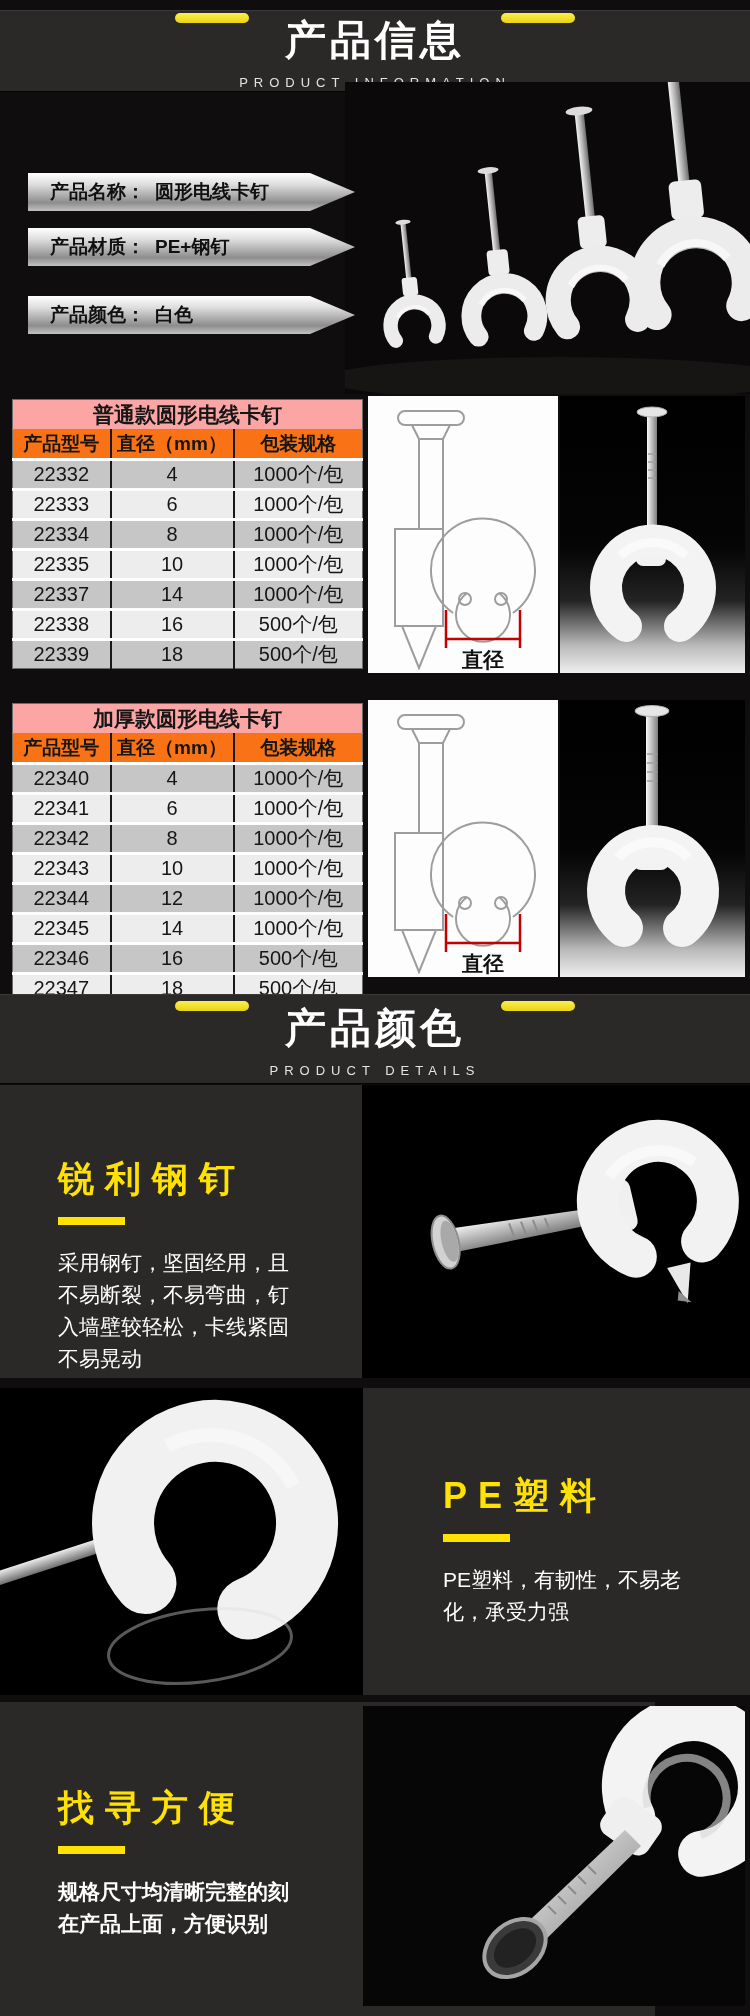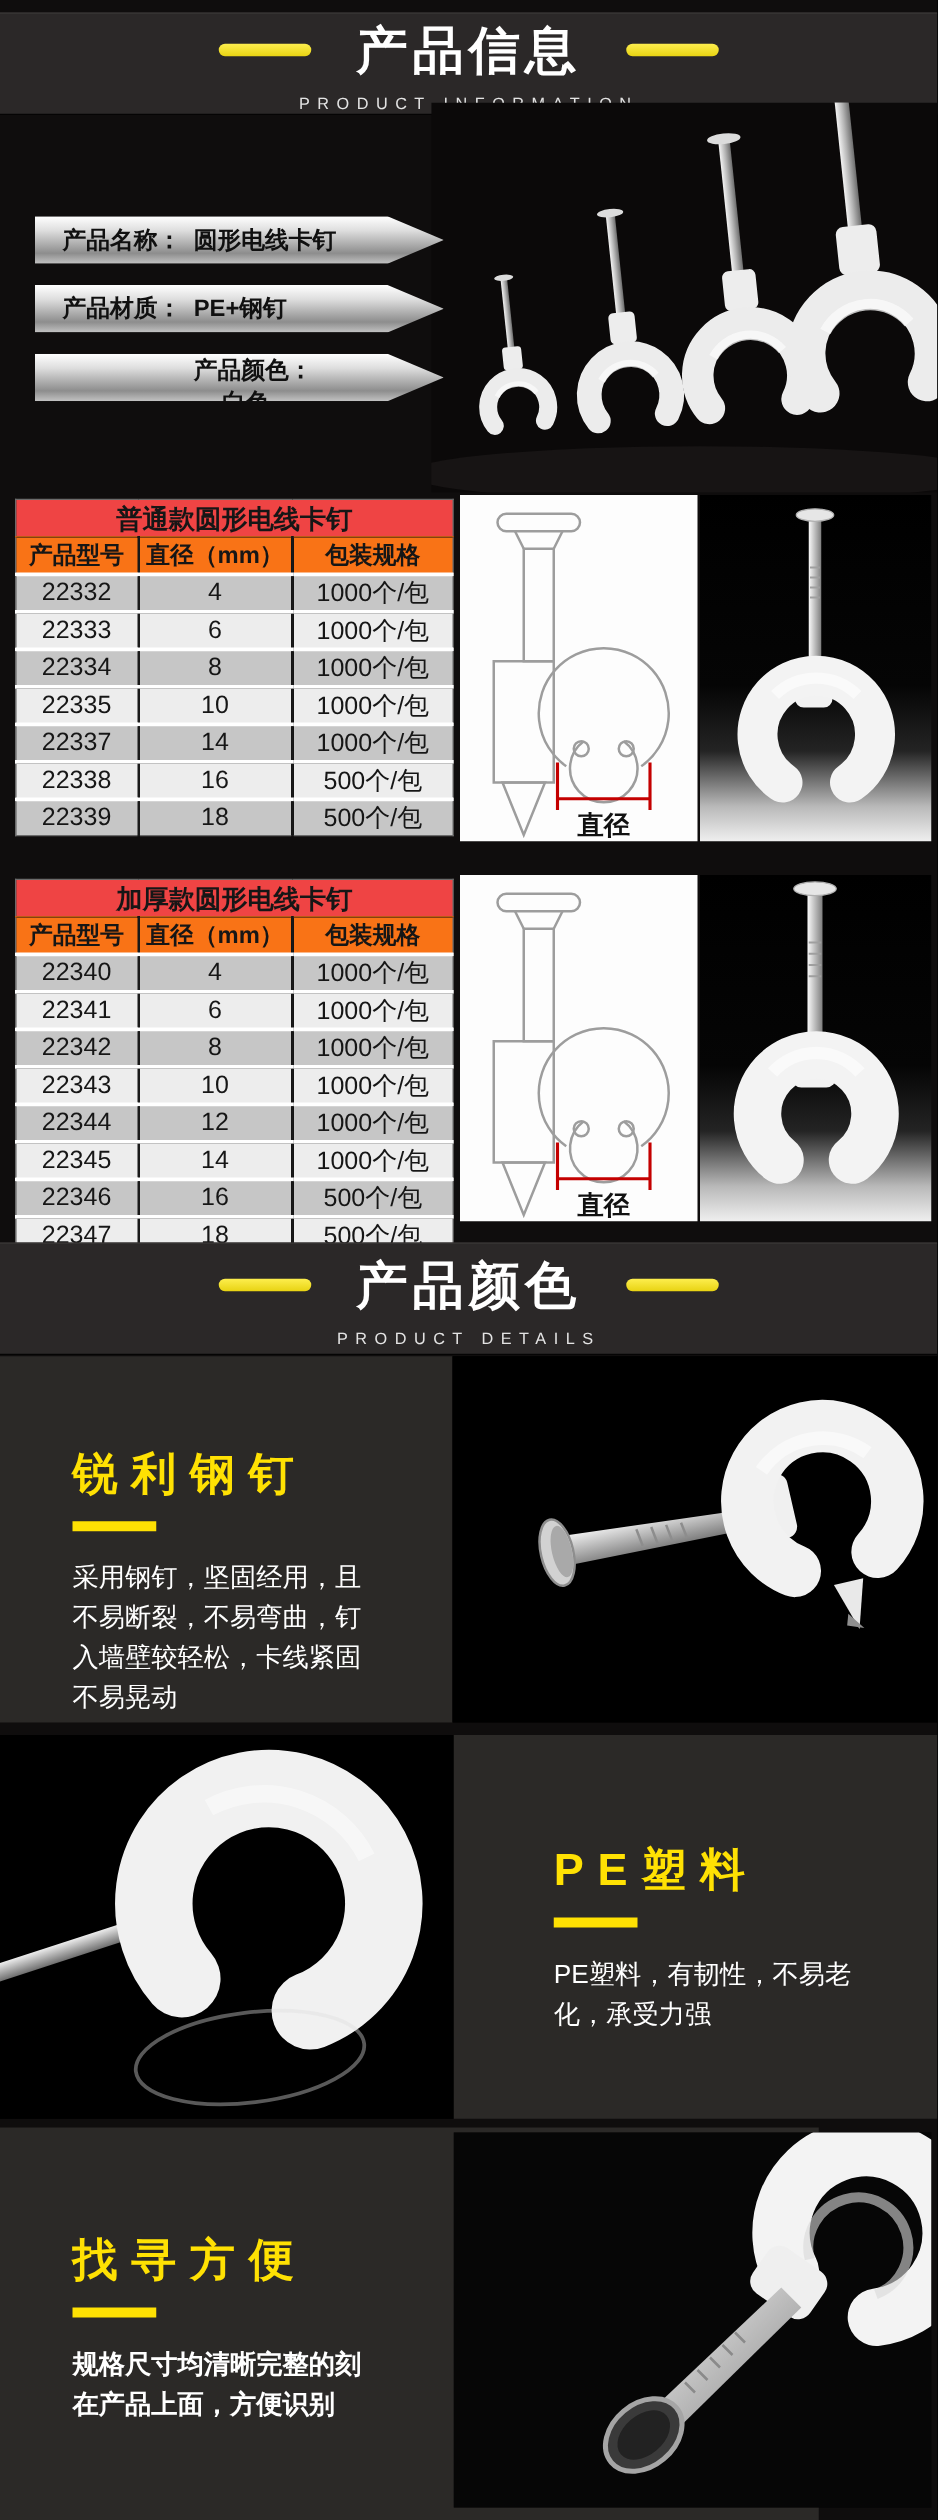--- a/index.html
+++ b/index.html
@@ -2,39 +2,39 @@
 <html><head>
 <meta charset="utf-8">
 <style>
   html,body{margin:0;padding:0;background:#000;}
   #page{position:relative;width:750px;height:2016px;margin:0 auto;background:#0f0d0d;
         font-family:"Liberation Sans","DejaVu Sans",sans-serif;overflow:hidden;}
 
   
   .hdr{position:absolute;left:0;width:750px;background:#2b2828;border-top:1px solid #3a3736;border-bottom:1px solid #050404;}
   .hdr-inner{height:100%;display:flex;flex-direction:column;align-items:center;justify-content:center;}
-  .hdr-top{display:flex;align-items:center;gap:36px;}
+  .hdr-top{display:flex;align-items:flex-start;gap:36px;}
   .dash{width:74px;height:10px;border-radius:5px;background:linear-gradient(180deg,#fdee4e,#e8d312);}
   .hdr-title{color:#ffffff;font-size:41px;font-weight:900;letter-spacing:4px;}
   .hdr-sub{margin-top:7px;color:#e3e3e3;font-size:13px;letter-spacing:6px;}
 
   
   .banner{position:absolute;left:28px;width:327px;height:38px;
           background:linear-gradient(180deg,#ffffff 0%,#dedede 30%,#8d8d8d 78%,#c2c2c2 100%);
           clip-path:polygon(0 0,282px 0,327px 19px,282px 38px,0 38px);
           display:flex;align-items:center;}
   .banner span{color:#101010;font-size:19px;font-weight:bold;}
   .banner .lab{margin-left:22px;}
   .banner .val{margin-left:10px;}
 
   
   table.spec{position:absolute;left:12px;width:350px;border-collapse:collapse;
              border:1px solid #6b6b6b;table-layout:fixed;}
   table.spec th,table.spec td{padding:0;text-align:center;color:#161616;overflow:hidden;white-space:nowrap;}
-  th.ttl{background:#ef4444;height:29px;font-size:21px;font-weight:bold;}
+  th.ttl{background:#fca5a5;height:29px;font-size:21px;font-weight:bold;}
   tr.cols th{background:#f97316;height:28px;font-size:19px;font-weight:bold;border-top:1px solid #f97316;}
   tbody td{height:27px;font-size:20px;border-top:3px solid #ffffff;}
   tbody tr:nth-child(odd) td{background:#c6c6c6;}
   tbody tr:nth-child(even) td{background:#ededed;}
   tr.cols th + th, tbody td + td{border-left:2px solid #191919;}
   col.c1{width:98px;} col.c2{width:123px;} col.c3{width:129px;}
 
   
   .diagram{position:absolute;width:190px;height:277px;background:#fdfdfd;}
   .photo{position:absolute;width:185px;height:277px;
@@ -106,21 +106,21 @@
   </svg>
 
   <div class="banner" style="top:173px;">
     <span class="lab">产品名称：</span>
     <span class="val">圆形电线卡钉</span>
   </div>
   <div class="banner" style="top:228px;">
     <span class="lab">产品材质：</span>
     <span class="val">PE+钢钉</span>
   </div>
-  <div class="banner" style="top:283px;flex-direction:column;">
+  <div class="banner" style="top:296px;">
     <span class="lab">产品颜色：</span>
     <span class="val">白色</span>
   </div>
 
   <table class="spec" style="top:399px;">
     <colgroup>
         <col class="c1">
         <col class="c2">
         <col class="c3">
       </colgroup>

